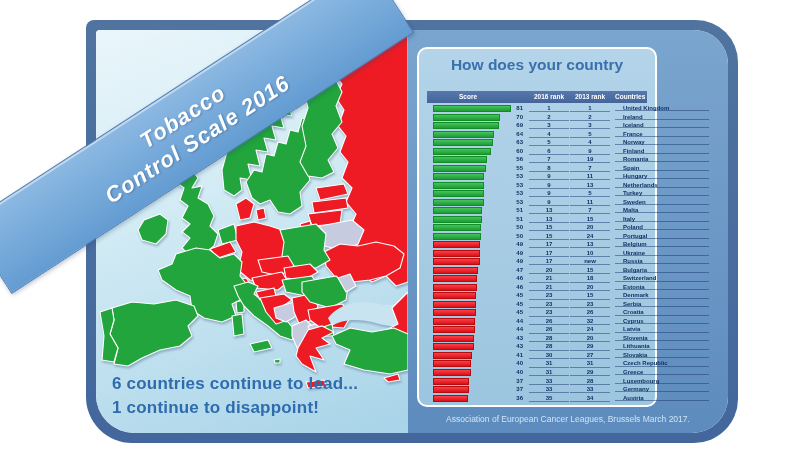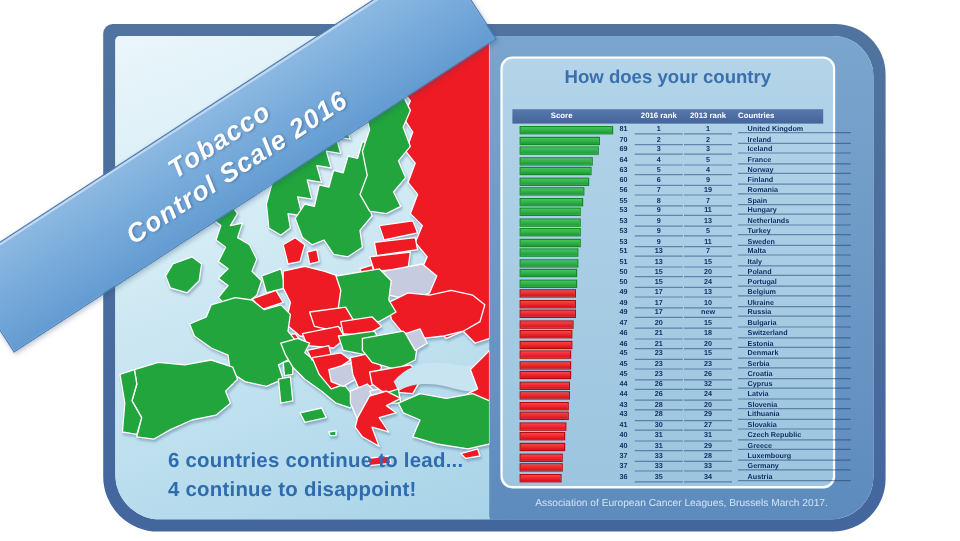--- a/index.html
+++ b/index.html
@@ -11,25 +11,25 @@
          border-radius:8px 42px 44px 46px;}
   .frame-inner{position:absolute;left:10px;top:10px;right:10px;bottom:10px;
          border-radius:4px 34px 36px 38px;overflow:hidden;
          box-shadow:inset 0 0 0 2px #fff;display:flex;}
   
   .map-area{position:relative;width:312px;height:100%;
          background:linear-gradient(160deg,#eaf6fb 0%,#d2ebf4 40%,#a8d3e8 100%);}
   .map-area svg{position:absolute;left:0;top:0;}
   .land{stroke:#ffffff;stroke-width:1.1;stroke-linejoin:round;}
   .map-caption{position:absolute;left:16px;bottom:12px;color:#2e6cae;
-         font-weight:bold;font-size:17px;line-height:1.45;letter-spacing:.2px;margin-left:28px;}
+         font-weight:bold;font-size:17px;line-height:1.45;letter-spacing:.2px;}
   
   .right-area{position:relative;flex:1;height:100%;
          background:linear-gradient(180deg,#7aa5ce,#5d8bbd);}
-  .panel{position:absolute;left:9px;top:17px;width:279px;height:360px;
+  .panel{position:absolute;left:9px;top:17px;width:240px;height:360px;
          background:linear-gradient(180deg,#b3d4e9,#9cc5df);
          border:2px solid #fff;border-radius:10px;box-sizing:border-box;}
   .panel-title{margin-top:7px;text-align:center;color:#3a70ad;font-weight:bold;
          font-size:15.5px;line-height:1.17;}
   .thead{position:absolute;left:8px;right:8px;top:42px;height:12px;
          background:linear-gradient(180deg,#5878ad,#44659a);color:#fff;
          font-weight:bold;font-size:6.5px;}
   .thead span{position:absolute;top:2.5px;line-height:1;}
   .th-score{left:32px;}
   .th-r1{left:102px;width:40px;text-align:center;}
@@ -114,21 +114,21 @@
             <path d="M236,306 L254,298 L276,302 L298,298 L312,304 L312,340 L294,344 L268,340 L248,334 L254,320 L240,314 Z" fill="#21a53c"></path>
             <path d="M202,318 L212,300 L226,296 L238,302 L226,308 L234,314 L220,318 L228,330 L214,326 L220,342 L206,334 L200,326 Z" fill="#ee1b24"></path>
             <path d="M210,352 L228,350 L230,356 L212,358 Z" fill="#ee1b24"></path>
             <path d="M288,348 L302,344 L304,350 L292,352 Z" fill="#ee1b24"></path>
             <path d="M16,278 L36,272 L58,274 L80,270 L98,276 L102,286 L92,296 L96,306 L84,316 L64,320 L46,328 L32,336 L18,334 L22,318 L14,304 L18,290 Z" fill="#21a53c"></path>
             <path d="M4,282 L16,278 L18,290 L14,304 L22,318 L18,332 L6,330 L8,306 Z" fill="#21a53c"></path>
           </g>
         </svg>
         <div class="map-caption">
           <div>6 countries continue to lead...</div>
-          <div>4 continue to disappoint!</div>
+          <div>1 continue to disappoint!</div>
         </div>
       </div>
 
       <div class="right-area">
         <div class="panel">
           <div class="panel-title">
             <div>How does your country</div>
           </div>
           <div class="thead">
             <span class="th-score">Score</span>

